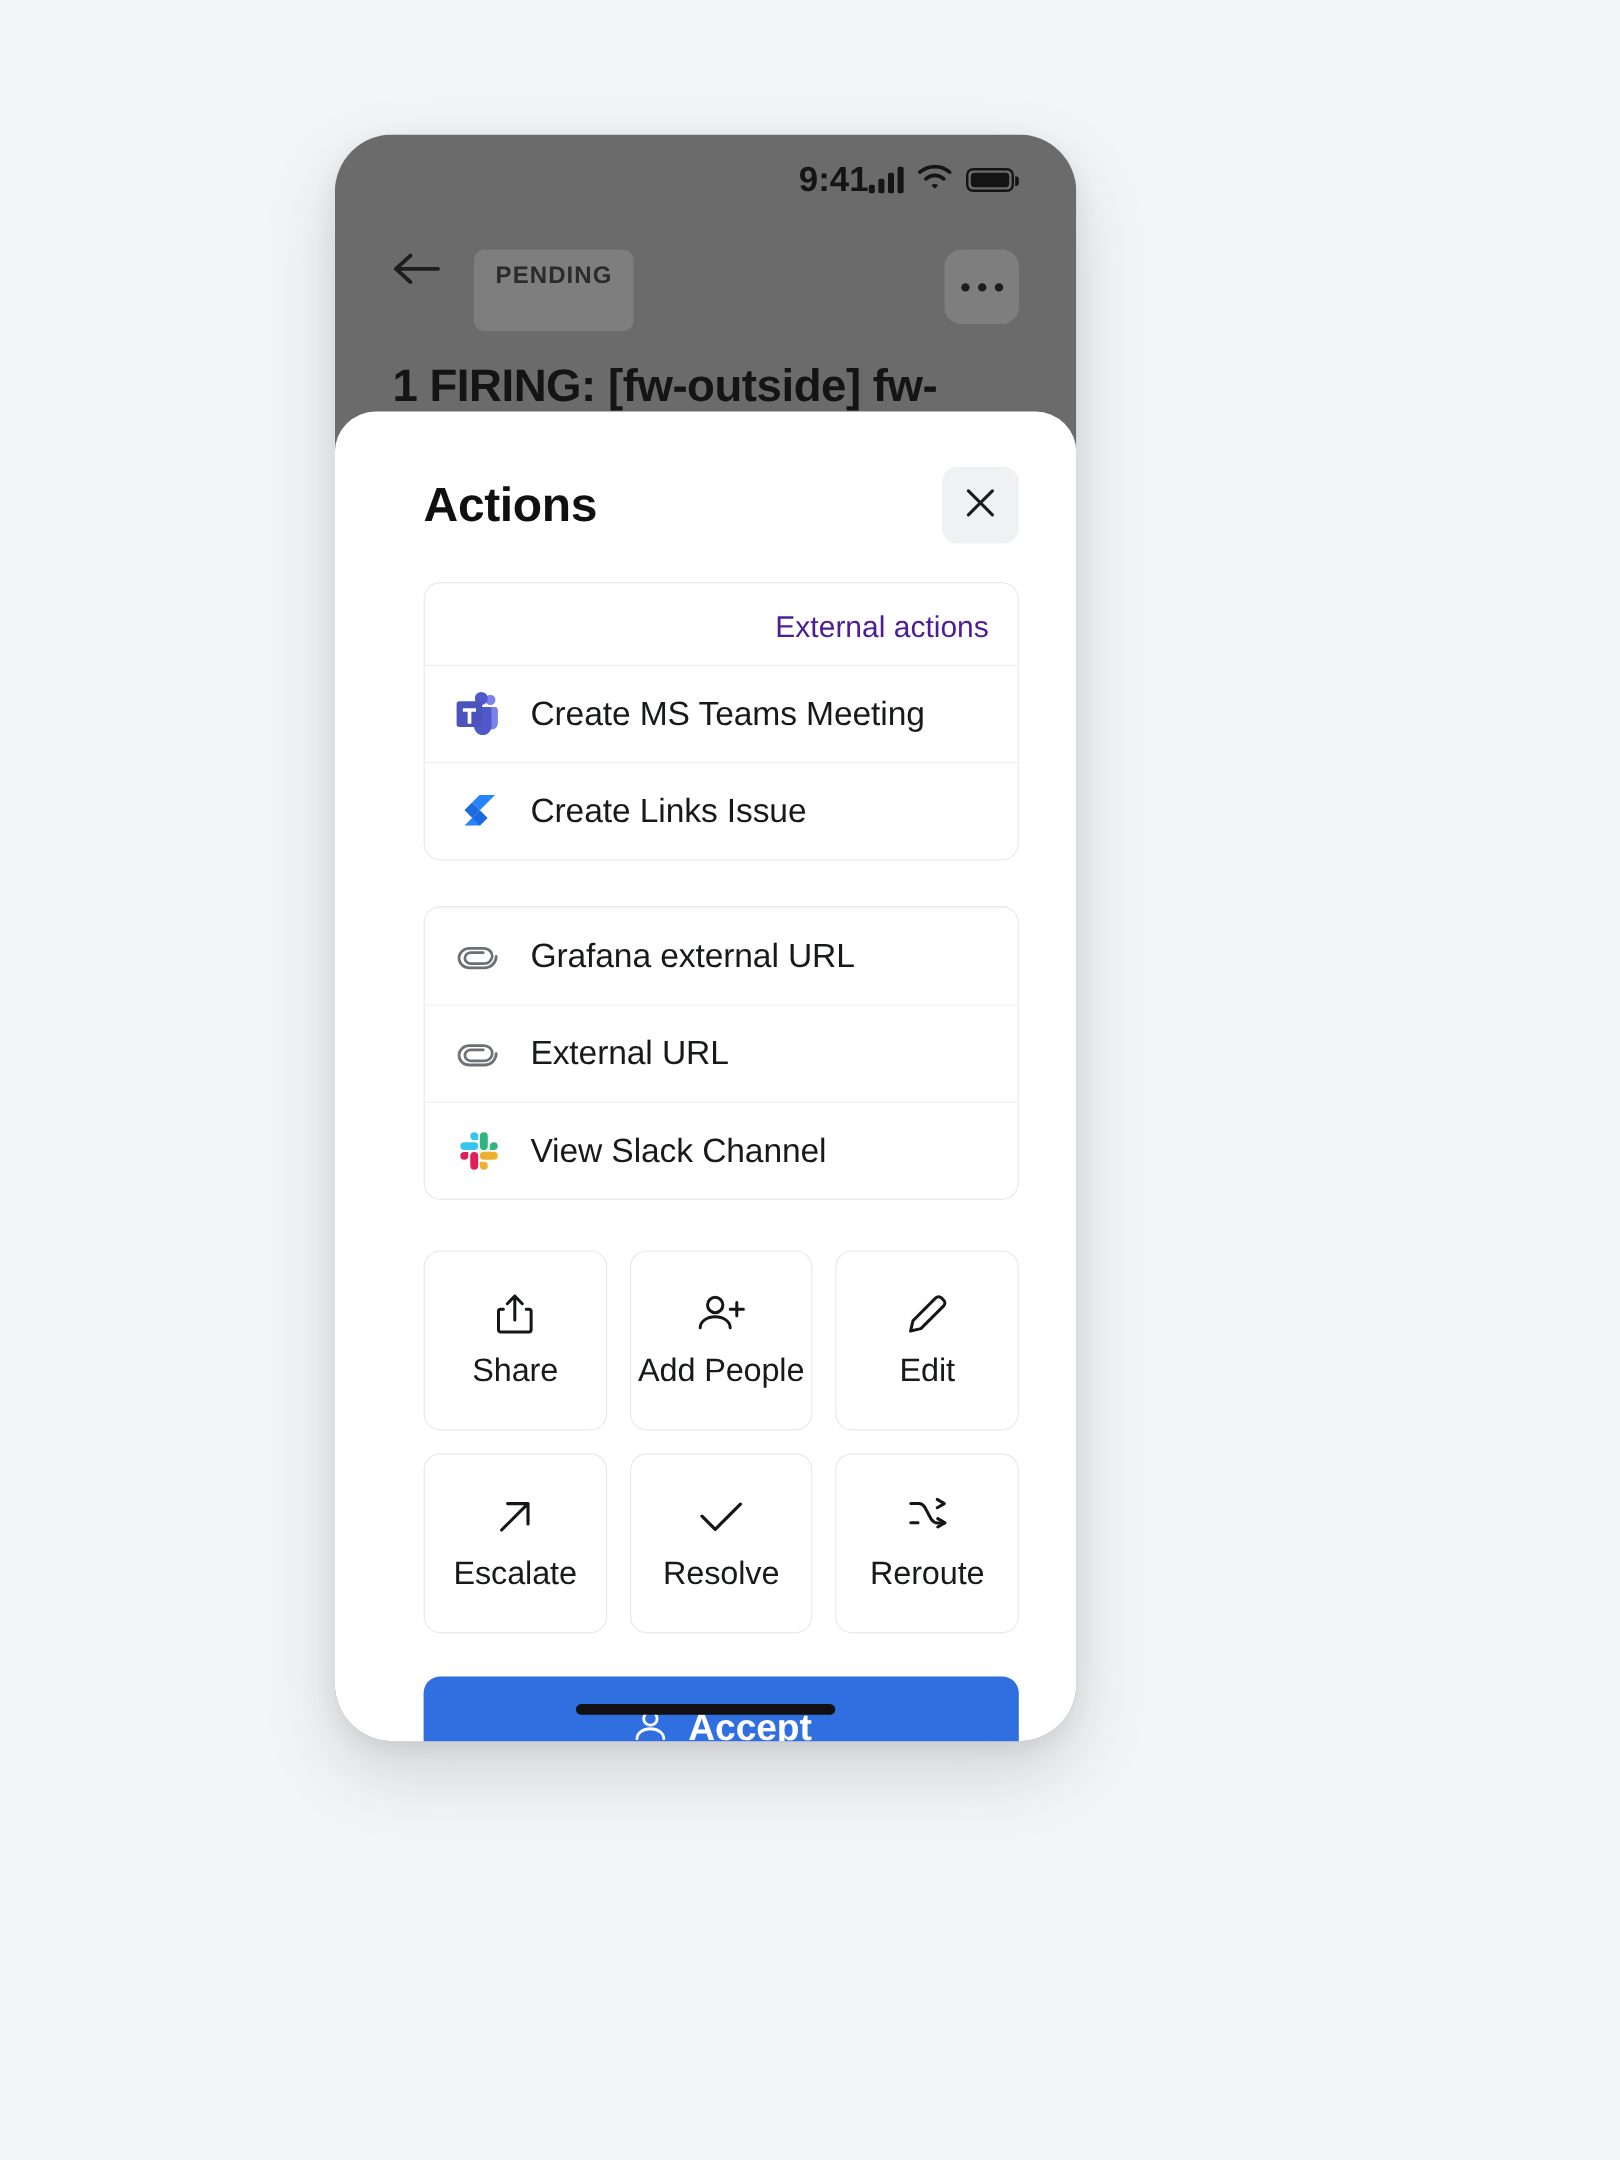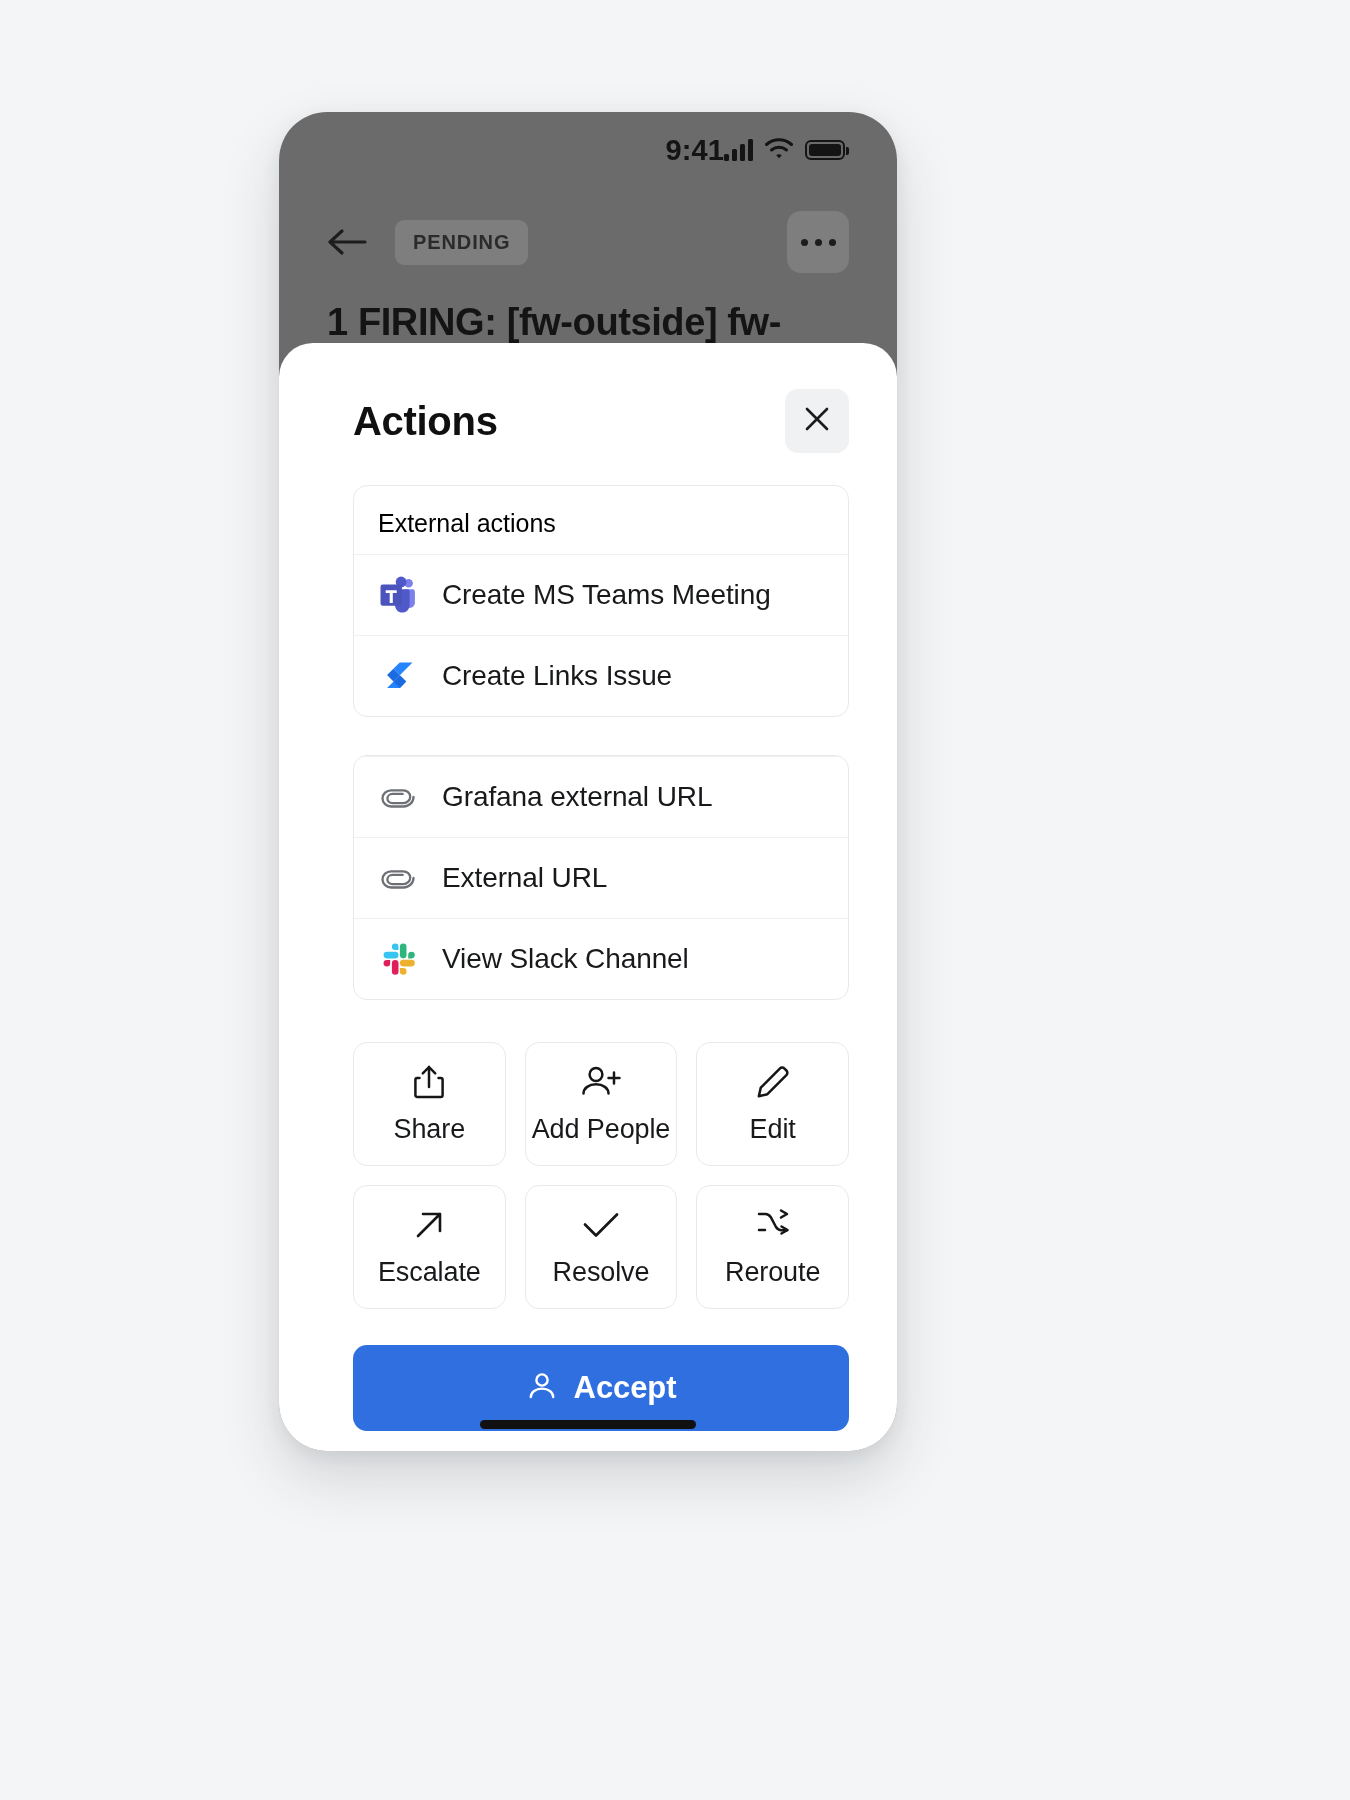--- a/index.html
+++ b/index.html
@@ -83,21 +83,20 @@
   }
 
   
   #alert-header {
     position: absolute;
     top: 96px; left: 0; right: 0;
     padding: 0 48px;
   }
   #alert-topbar {
     display: flex;
-    align-items: center;
     gap: 28px;
     height: 68px;
   }
   #back-arrow { width: 40px; height: 32px; }
   #pending-badge {
     background: rgba(255,255,255,0.13);
     color: #2b2b2b;
     font-size: 20px;
     font-weight: 700;
     letter-spacing: 0.9px;
@@ -165,23 +164,24 @@
 
   
   .card {
     border: 1px solid #e8e9ea;
     border-radius: 14px;
     overflow: hidden;
     background: #fff;
   }
   .card-title {
     font-size: 25px;
-    color: #000000;
+    color: #4c1d95;
     padding: 23px 24px 16px 24px;
     font-weight: 400;
+    text-align: right;
   }
   .card-row {
     display: flex;
     align-items: center;
     gap: 22px;
     padding: 19px 24px;
     border-top: 1px solid #eef0f1;
     cursor: pointer;
     min-height: 78px;
   }
@@ -205,21 +205,21 @@
   
   #action-grid {
     margin-top: 42px;
     display: grid;
     grid-template-columns: repeat(3, 1fr);
     gap: 19px;
   }
   .grid-button {
     border: 1px solid #e8e9ea;
     border-radius: 14px;
-    height: 124px;
+    height: 150px;
     display: flex;
     flex-direction: column;
     align-items: center;
     justify-content: center;
     gap: 13px;
     cursor: pointer;
     background: #fff;
   }
   .grid-button-label {
     font-size: 27px;

